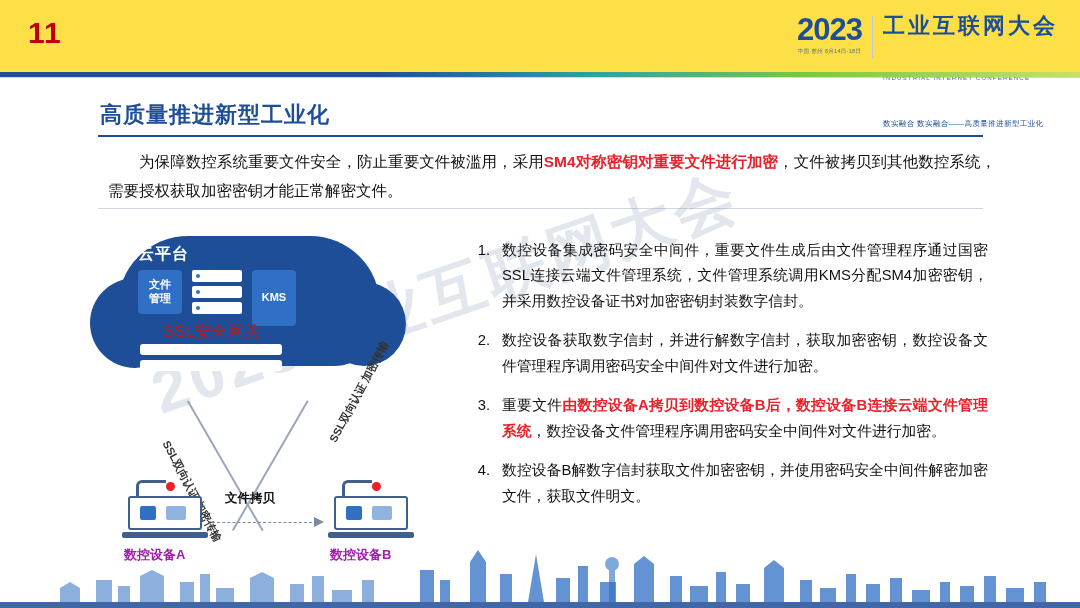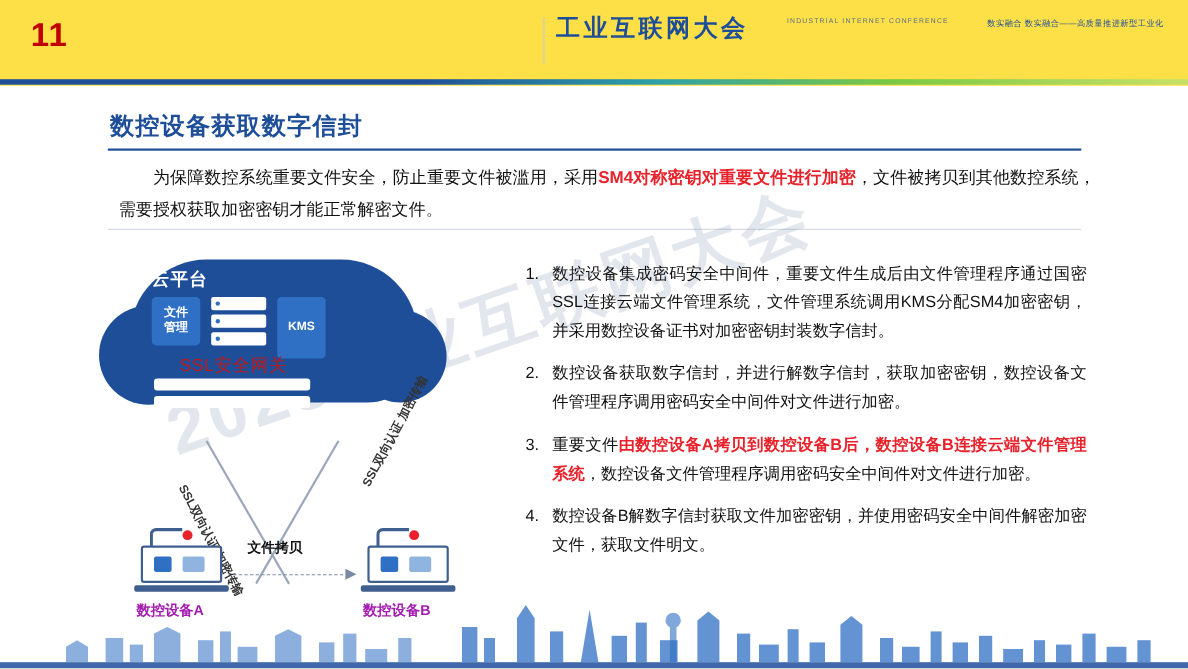--- a/index.html
+++ b/index.html
@@ -75,21 +75,21 @@
     white-space: nowrap;
   }
   .logo-divider {
     width: 1px;
     height: 42px;
     background: #bfc9d8;
     margin-top: 2px;
   }
   .logo-text {
     display: flex;
-    flex-direction: row;
+    flex-direction: column;
     gap: 35px;
   }
   .logo-cn {
     font-size: 22px;
     font-weight: bold;
     color: #1f4e99;
     letter-spacing: 3px;
     line-height: 1.05;
   }
   .logo-en {
@@ -402,32 +402,36 @@
 </style>
 </head>
 <body>
 
 <div class="slide">
 
   <div class="header">
     <div class="slide-number">11</div>
 
     <div class="logo-block">
+      <div class="logo-2023">
+        <div class="logo-2023-main">2023</div>
+        <div class="logo-2023-sub">中国·苏州   8月14日-18日</div>
+      </div>
       <div class="logo-divider"></div>
       <div class="logo-text">
         <div class="logo-cn">工业互联网大会</div>
         <div class="logo-en">INDUSTRIAL INTERNET CONFERENCE</div>
         <div class="logo-slogan">数实融合  数实融合——高质量推进新型工业化</div>
       </div>
     </div>
 
     <div class="header-rule"></div>
   </div>
 
-  <div class="section-heading">数控设备获取数字信封</div>
+  <div class="section-heading">高质量推进新型工业化</div>
   <div class="section-underline"></div>
 
   <div class="intro">
     <span>为保障数控系统重要文件安全，防止重要文件被滥用，采用</span><span class="hl">SM4对称密钥对重要文件进行加密</span><span>，文件被拷贝到其他数控系统，需要授权获取加密密钥才能正常解密文件。</span>
   </div>
   <div class="intro-underline"></div>
 
   <div class="watermark">2023工业互联网大会</div>
 
   <div class="diagram">

